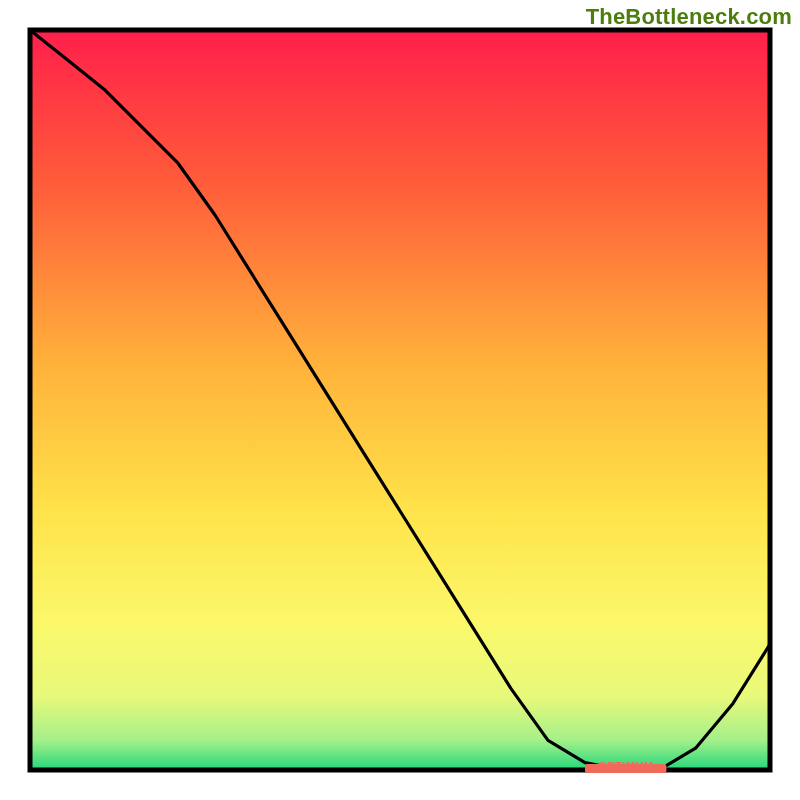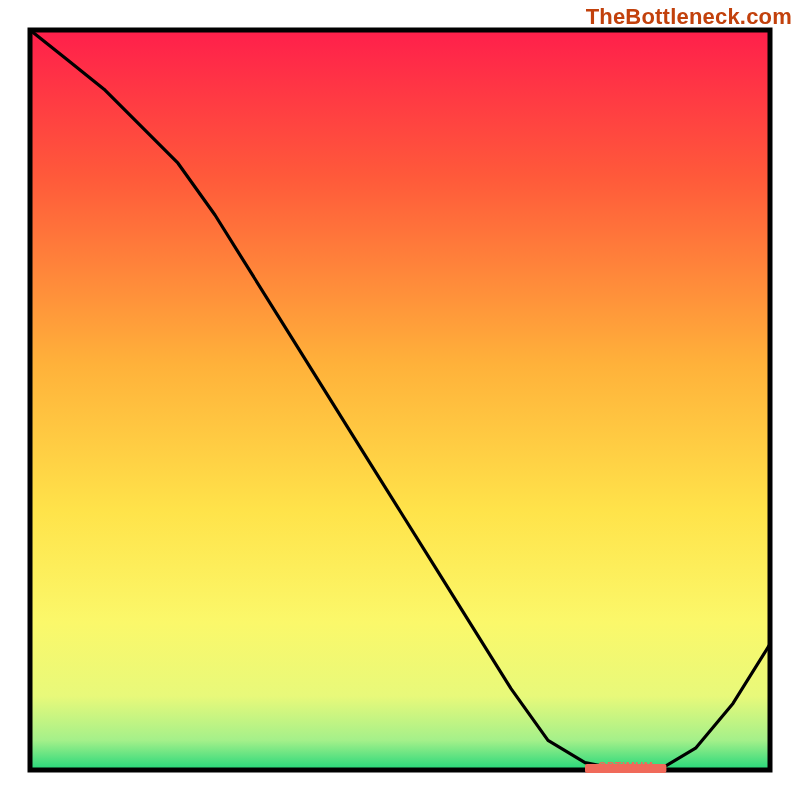--- a/index.html
+++ b/index.html
@@ -15,21 +15,21 @@
     position: relative;
     width: 800px;
     height: 800px;
   }
   .watermark {
     position: absolute;
     top: 4px;
     right: 8px;
     font-size: 22px;
     font-weight: bold;
-    color: #c2410c;
+    color: #4d7c0f;
     letter-spacing: 0.2px;
   }
   svg {
     position: absolute;
     top: 0;
     left: 0;
   }
   .marker-text {
     font-size: 11px;
     font-weight: bold;

